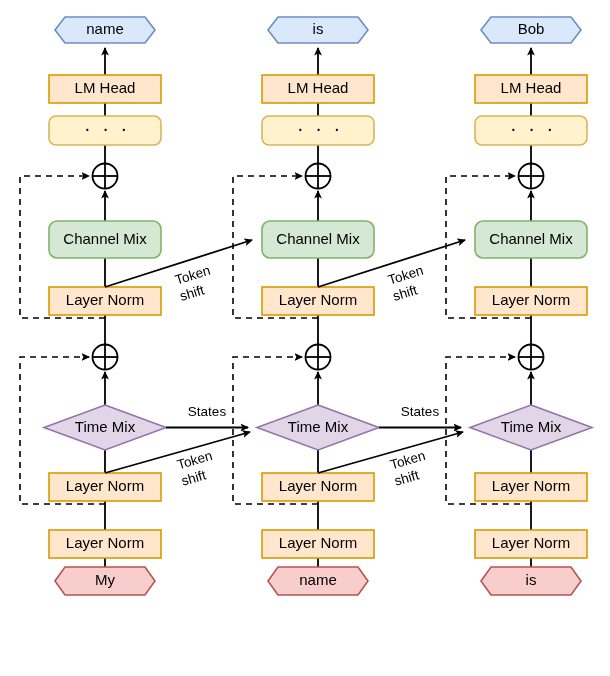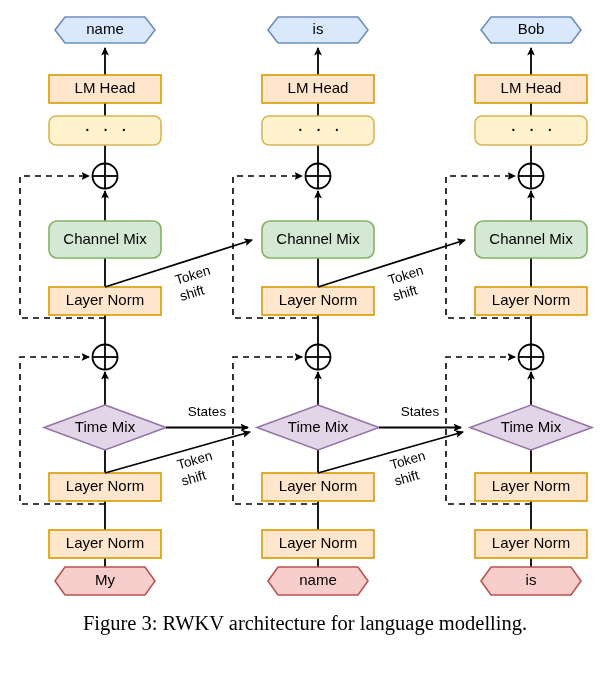--- a/index.html
+++ b/index.html
@@ -280,14 +280,13 @@
       </g>
 
       <line class="solid-edge" x1="318" y1="473" x2="463" y2="432" marker-end="url(#arrow-solid)"></line>
       <g transform="translate(408,461) rotate(-16)">
         <text class="edge-label" x="0" y="0">Token</text>
         <text class="edge-label" x="-6" y="17">shift</text>
       </g>
     </g>
   </svg>
 
-  <div id="figure-caption">Figure 3: RWKV architecture for language modelling.</div>
 </div>
 
 </body></html>

